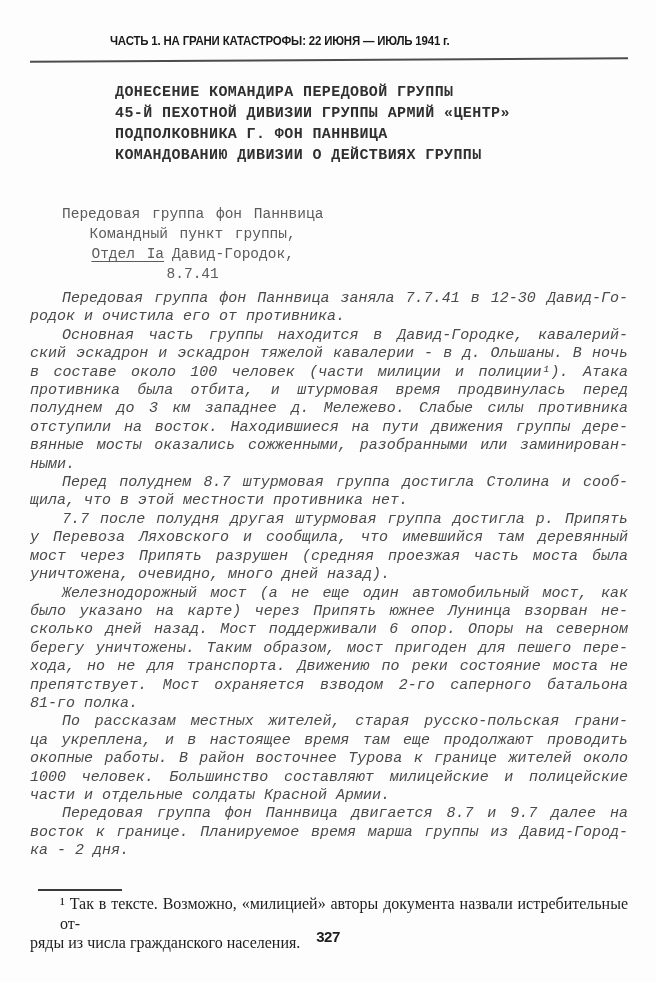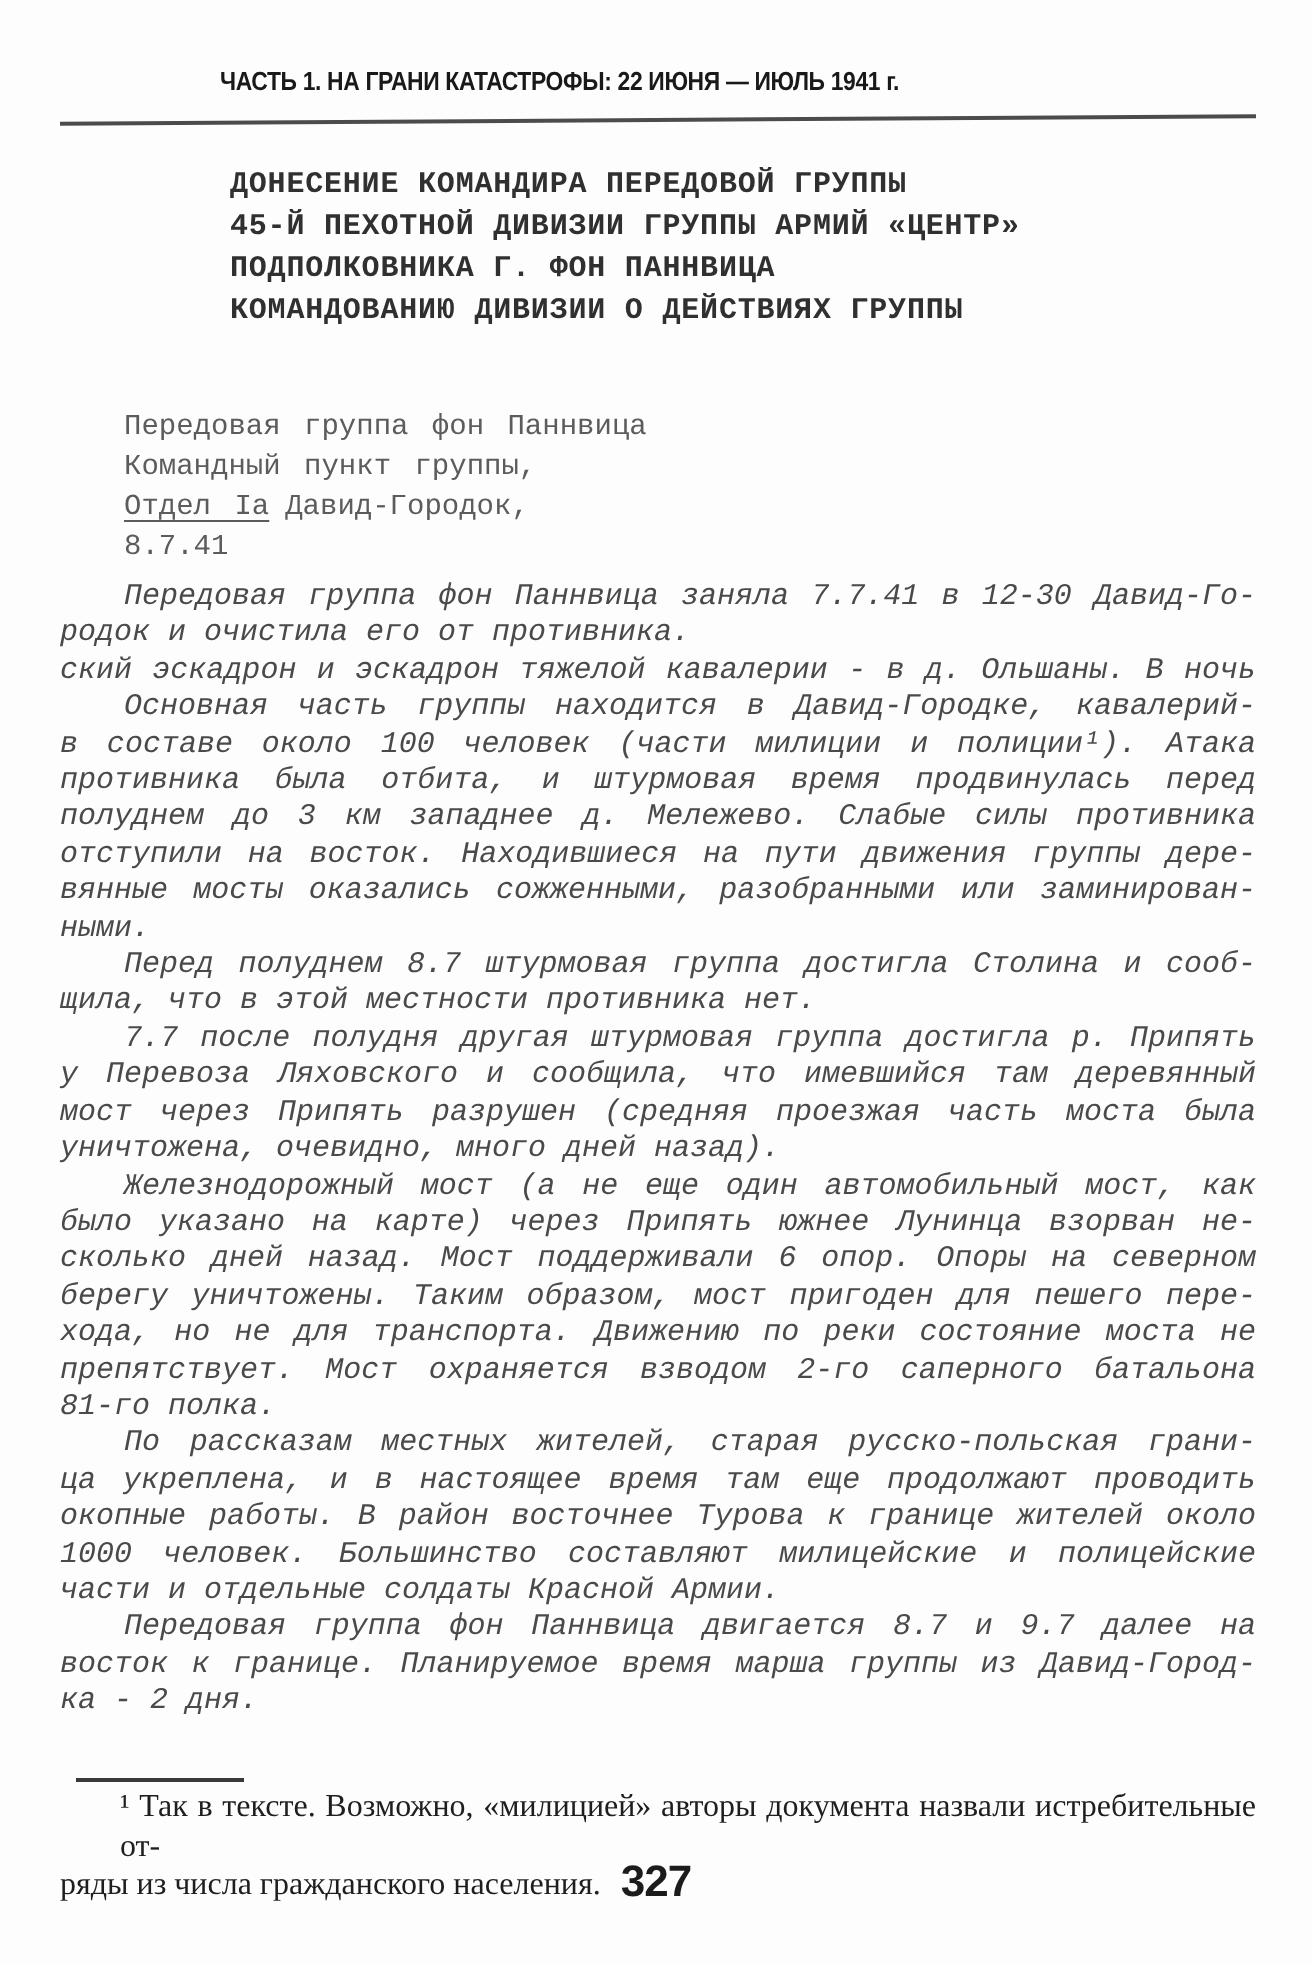--- a/index.html
+++ b/index.html
@@ -32,21 +32,21 @@
     font-weight: 700; font-size: 15px; line-height: 21px;
     color: #303030; letter-spacing: 0.4px;
   }
   .doc-number { line-height: 21px; margin-bottom: 2px; }
   .title-line { white-space: nowrap; }
 
   
   .letterhead {
     position: absolute; left: 62px; top: 204px;
     font-size: 14.5px; line-height: 20px;
-    color: #5c5c5c; word-spacing: 3px;
+    color: #5c5c5c; word-spacing: 3px; text-align: center;
   }
   .letterhead-line { white-space: nowrap; }
   .letterhead-office { text-decoration: underline; text-underline-offset: 3px; }
   .letterhead-location { margin-left: 0.55em; }
 
   
   .doc-body {
     position: absolute; left: 30px; top: 290px; width: 598px;
     font-size: 15px; line-height: 18.4px;
     color: #4a4a4a;
@@ -67,21 +67,21 @@
   }
   .footnote-line { text-align: justify; text-align-last: justify; }
   .footnote-line.first { padding-left: 30px; }
   .footnote-line.last { text-align-last: left; }
 
   
   .page-number {
     position: absolute; left: 0; right: 0; top: 928px;
     text-align: center;
     font-family: "Liberation Sans", sans-serif;
-    font-weight: 700; font-size: 22px; letter-spacing: -0.5px;
+    font-weight: 700; font-size: 15px; letter-spacing: -0.5px;
     color: #1c1c1c;
   }
 </style>
 </head>
 <body>
 
 <div class="page">
 
   <div class="running-header">ЧАСТЬ 1. НА ГРАНИ КАТАСТРОФЫ: 22 ИЮНЯ — ИЮЛЬ 1941 г.</div>
 
@@ -104,22 +104,22 @@
     </div>
     <div class="letterhead-line">8.7.41</div>
   </div>
 
   <div class="doc-body" id="doc-body">
       <div class="paragraph">
         <div class="body-line first">Передовая группа фон Паннвица заняла 7.7.41 в 12-30 Давид-Го-</div>
         <div class="body-line last">родок и очистила его от противника.</div>
       </div>
       <div class="paragraph">
+        <div class="body-line first">Основная часть группы находится в Давид-Городке, кавалерий-</div>
         <div class="body-line">ский эскадрон и эскадрон тяжелой кавалерии - в д. Ольшаны. В ночь</div>
-        <div class="body-line first">Основная часть группы находится в Давид-Городке, кавалерий-</div>
         <div class="body-line">в составе около 100 человек (части милиции и полиции¹). Атака</div>
         <div class="body-line">противника была отбита, и штурмовая время продвинулась перед</div>
         <div class="body-line">полуднем до 3 км западнее д. Мележево. Слабые силы противника</div>
         <div class="body-line">отступили на восток. Находившиеся на пути движения группы дере-</div>
         <div class="body-line">вянные мосты оказались сожженными, разобранными или заминирован-</div>
         <div class="body-line last">ными.</div>
       </div>
       <div class="paragraph">
         <div class="body-line first">Перед полуднем 8.7 штурмовая группа достигла Столина и сооб-</div>
         <div class="body-line last">щила, что в этой местности противника нет.</div>

